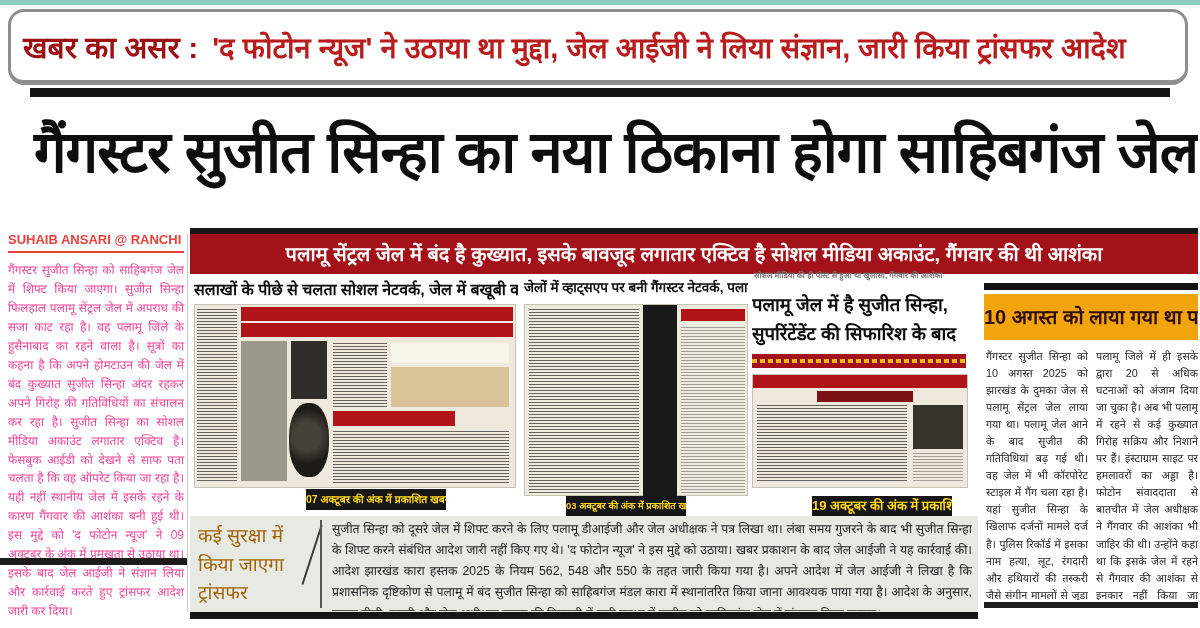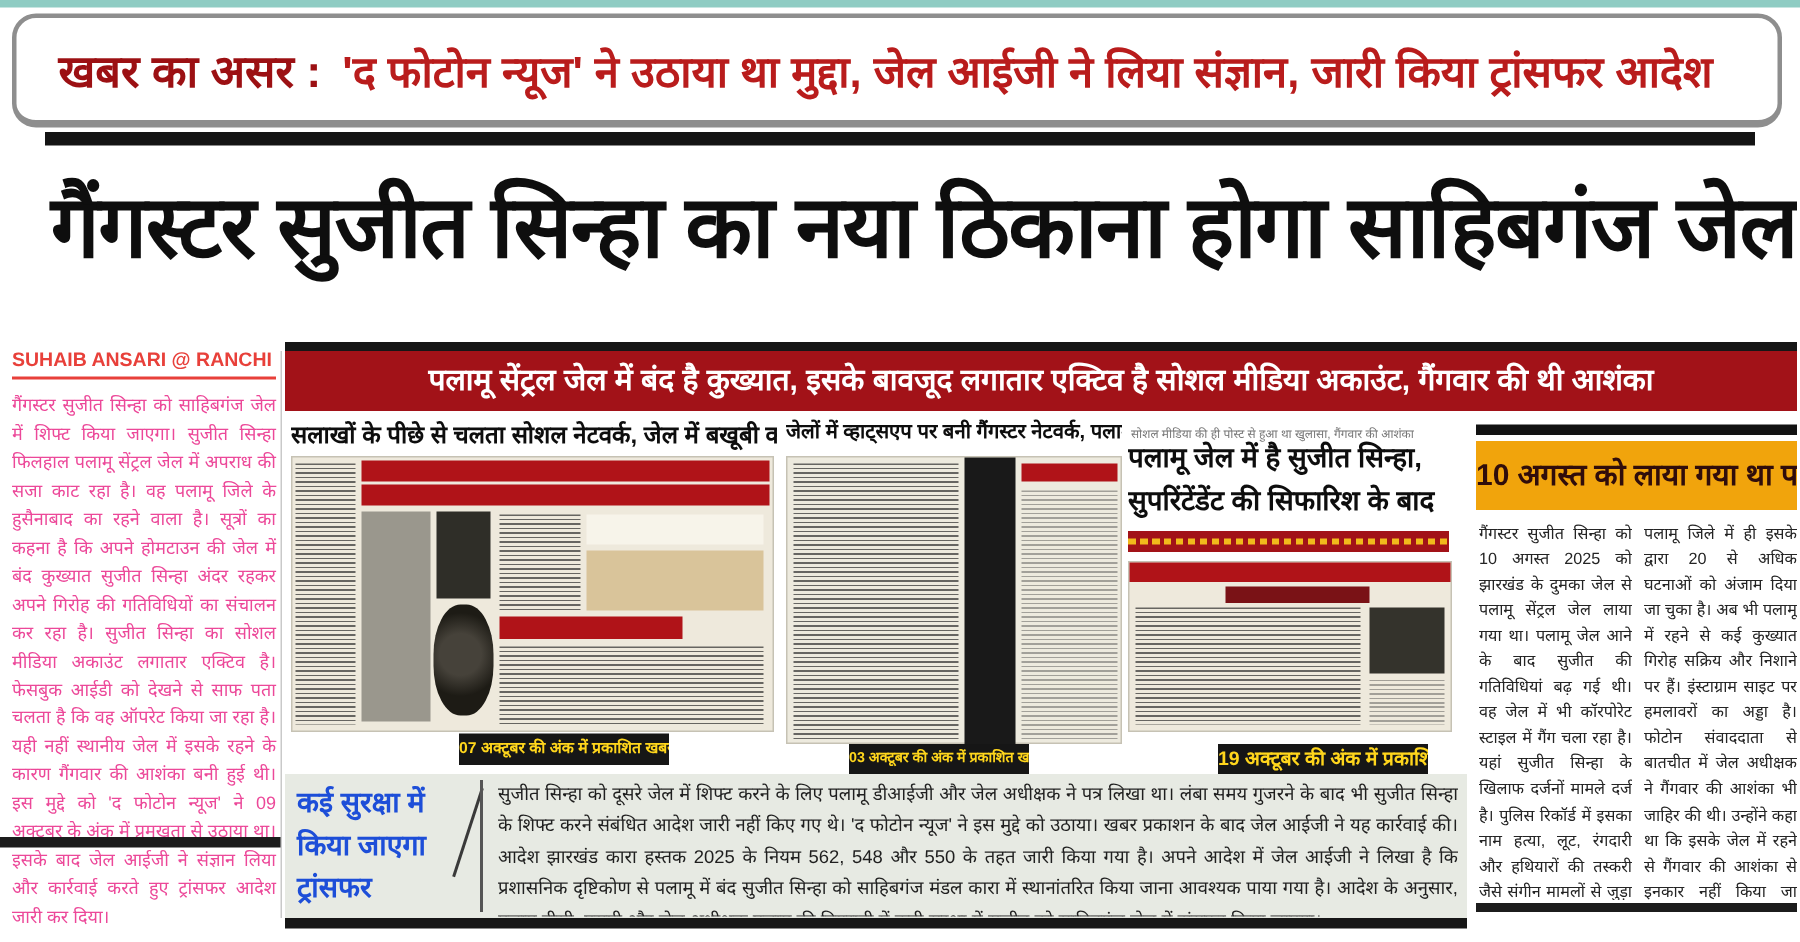--- a/index.html
+++ b/index.html
@@ -6,21 +6,21 @@
   html,body { background:#fff; }
   body { font-family:"Liberation Sans","DejaVu Sans",sans-serif; }
   .canvas { position:relative; width:1200px; height:628px; background:#ffffff; overflow:hidden; }
 
   
   .top-strip { position:absolute; left:0; top:0; width:1200px; height:5px; background:#8fccc3; }
 
   
   .banner { position:absolute; left:8px; top:9px; width:1180px; height:76px;
             background:#fff; border:3px solid #8e8e8e; border-bottom-width:5px; border-radius:16px;
-            display:flex; align-items:center; padding-left:28px; white-space:nowrap; overflow:hidden; }
+            display:flex; align-items:center; padding-left:12px; white-space:nowrap; overflow:hidden; }
   .banner .kicker { color:#9c1013; font-weight:bold; font-size:30px; }
   .banner .btext  { color:#b91c1c; font-weight:bold; font-size:29px; margin-left:14px; }
   .banner-rule { position:absolute; left:30px; top:88px; width:1140px; height:9px; background:#141414; }
 
   
   .main-headline { position:absolute; left:2px; top:99px; width:1196px; height:106px;
                    font-size:58px; font-weight:800; color:#0e0e0e; letter-spacing:-1px;
                    white-space:nowrap; text-align:right; line-height:106px; overflow:hidden; }
 
   
@@ -34,22 +34,22 @@
   
   .strap { position:absolute; left:190px; top:228px; width:1008px; height:46px;
            border-top:6px solid #161616; background:#a21218; color:#ffffff;
            font-size:20px; font-weight:bold; line-height:40px; text-align:center;
            white-space:nowrap; overflow:hidden; padding:0 6px; }
 
   
   .clip-h { position:absolute; font-weight:bold; color:#0d0d0d; white-space:nowrap; overflow:hidden; }
   .h-a { left:194px; top:278px; width:324px; height:24px; font-size:16px; }
   .h-b { left:524px; top:278px; width:224px; height:24px; font-size:13.5px; }
-  .k-c { position:absolute; left:754px; top:283px; width:212px; height:12px; font-size:8px;
-         color:#777; white-space:nowrap; overflow:hidden; }
+  .k-c { position:absolute; left:754px; top:269px; width:212px; height:12px; font-size:8px;
+         color:#777; white-space:nowrap; overflow:hidden;font-weight:bold; }
   .h-c { position:absolute; left:752px; top:291px; width:214px; font-size:18.5px; font-weight:bold;
          line-height:1.55; color:#0d0d0d; overflow:hidden; max-height:60px; }
   .h-c-strip { position:absolute; left:752px; top:354px; width:214px; height:14px; background:#a21218; }
 
   
   .fl { background-image:repeating-linear-gradient(to bottom, rgba(45,45,45,.7) 0 1px, transparent 1px 3px); }
   .fl-faint { background-image:repeating-linear-gradient(to bottom, rgba(70,70,70,.45) 0 1px, transparent 1px 3px); }
   .dash-y { background-image:repeating-linear-gradient(90deg, rgba(255,214,28,.85) 0 5px, transparent 5px 8px);
             background-size:auto 4px; background-position:center; background-repeat:repeat-x; }
 
@@ -71,22 +71,22 @@
              color:#300d0b; font-size:20px; font-weight:bold; line-height:46px; text-align:center;
              white-space:nowrap; overflow:hidden; }
   .sb-col { position:absolute; top:348px; width:102px; height:252px; font-size:10.8px; line-height:1.58;
             color:#242424; text-align:justify; overflow:hidden; }
   .sb-col1 { left:986px; }
   .sb-col2 { left:1096px; }
   .sb-rule-bot { position:absolute; left:984px; top:602px; width:214px; height:6px; background:#1c1c1c; }
 
   
   .bottom-strip { position:absolute; left:190px; top:516px; width:788px; height:96px; background:#e7eae3; }
-  .box-title { position:absolute; left:198px; top:522px; width:112px; font-size:19px; font-weight:bold;
-               color:#1d4ed8; line-height:1.5; }
+  .box-title { position:absolute; left:198px; top:522px; width:112px; font-size:19px; font-weight:normal;
+               color:#a16207; line-height:1.5; }
   .slash { position:absolute; left:311px; top:524px; width:2px; height:62px; background:#3a3a3a;
            transform:rotate(18deg); }
   .vline { position:absolute; left:320px; top:520px; width:2px; height:88px; background:#555; }
   .bottom-body { position:absolute; left:332px; top:519px; width:640px; height:92px;
                  font-size:12.3px; line-height:1.72; color:#1f1f1f; text-align:justify; overflow:hidden; }
   .bottom-rule { position:absolute; left:190px; top:612px; width:788px; height:7px; background:#161616; }
 </style>
 </head>
 <body>
 

